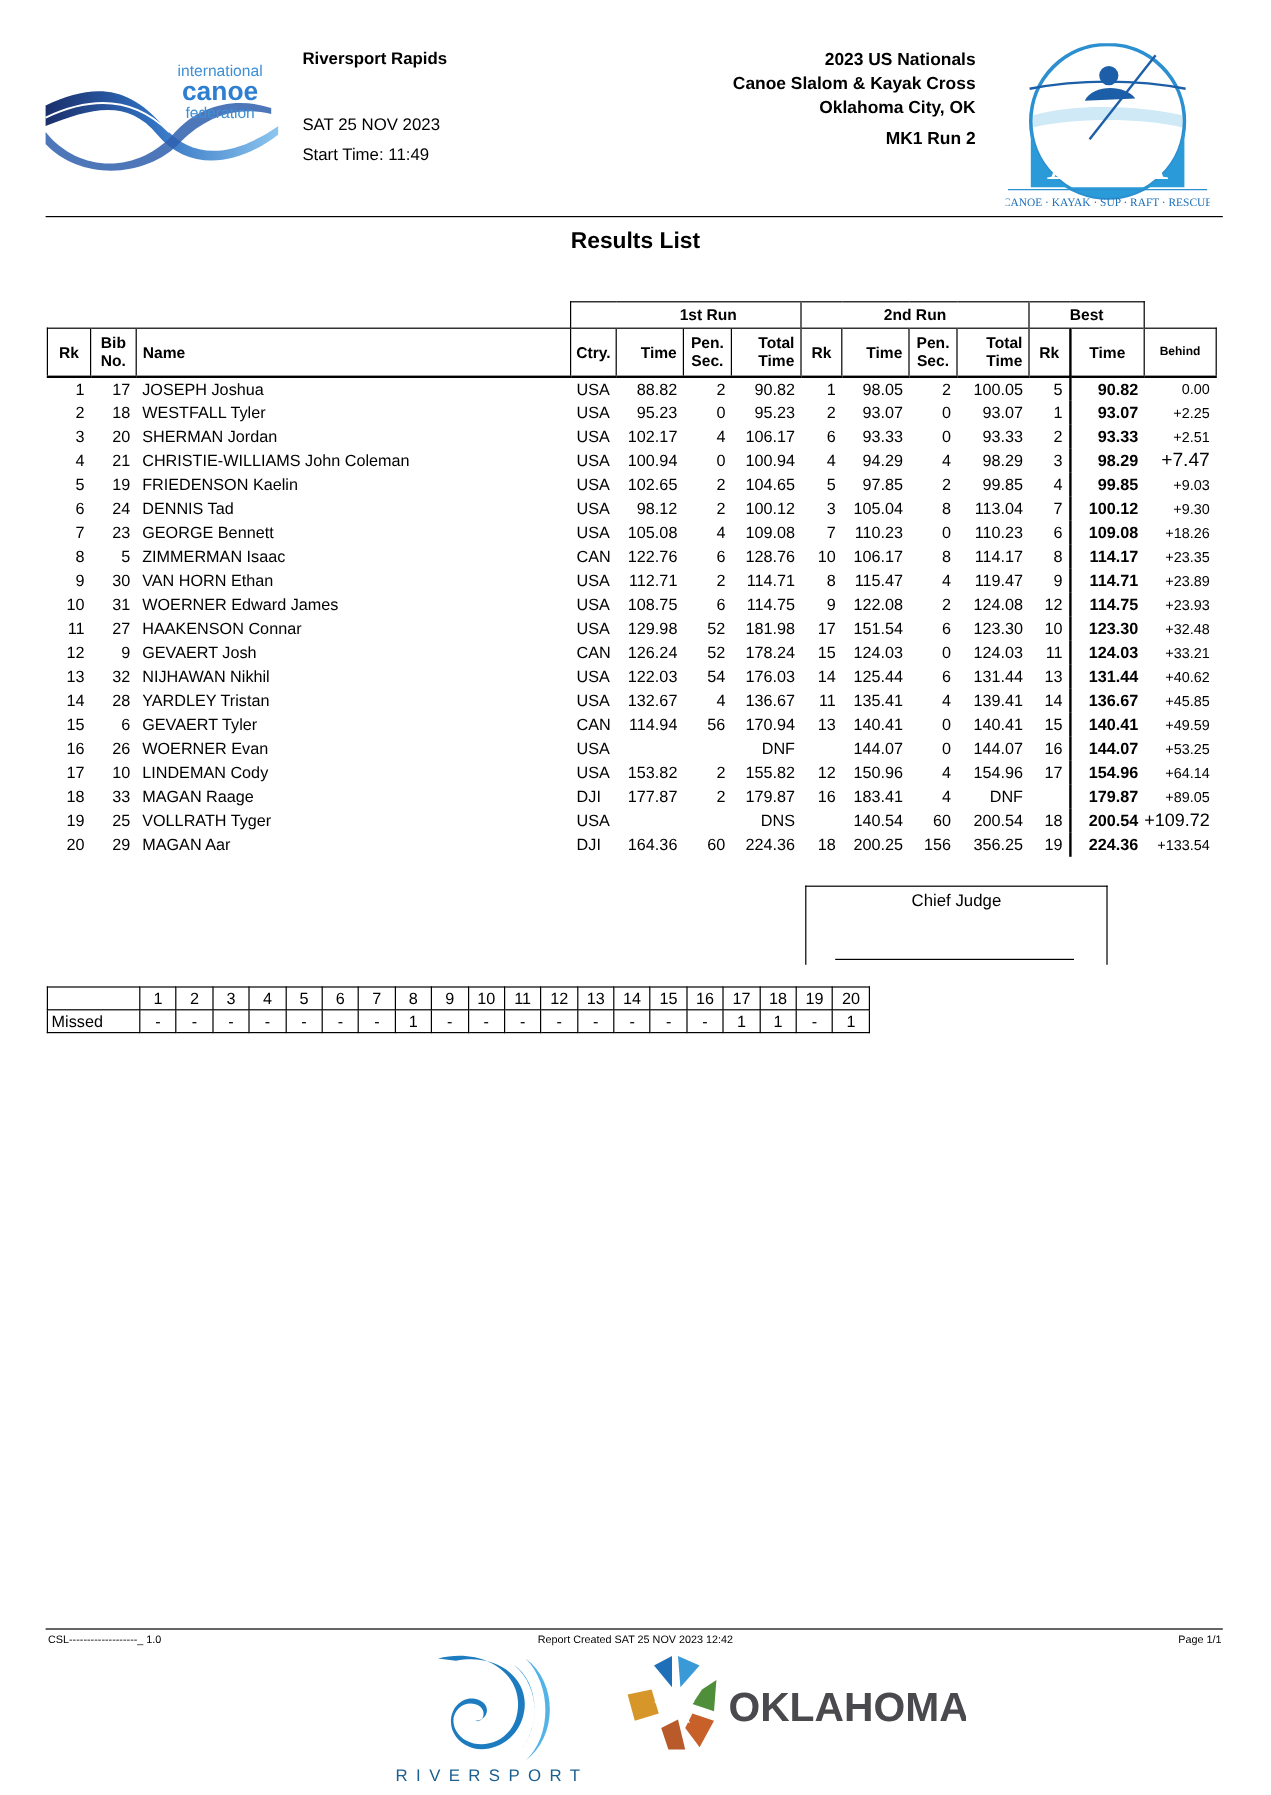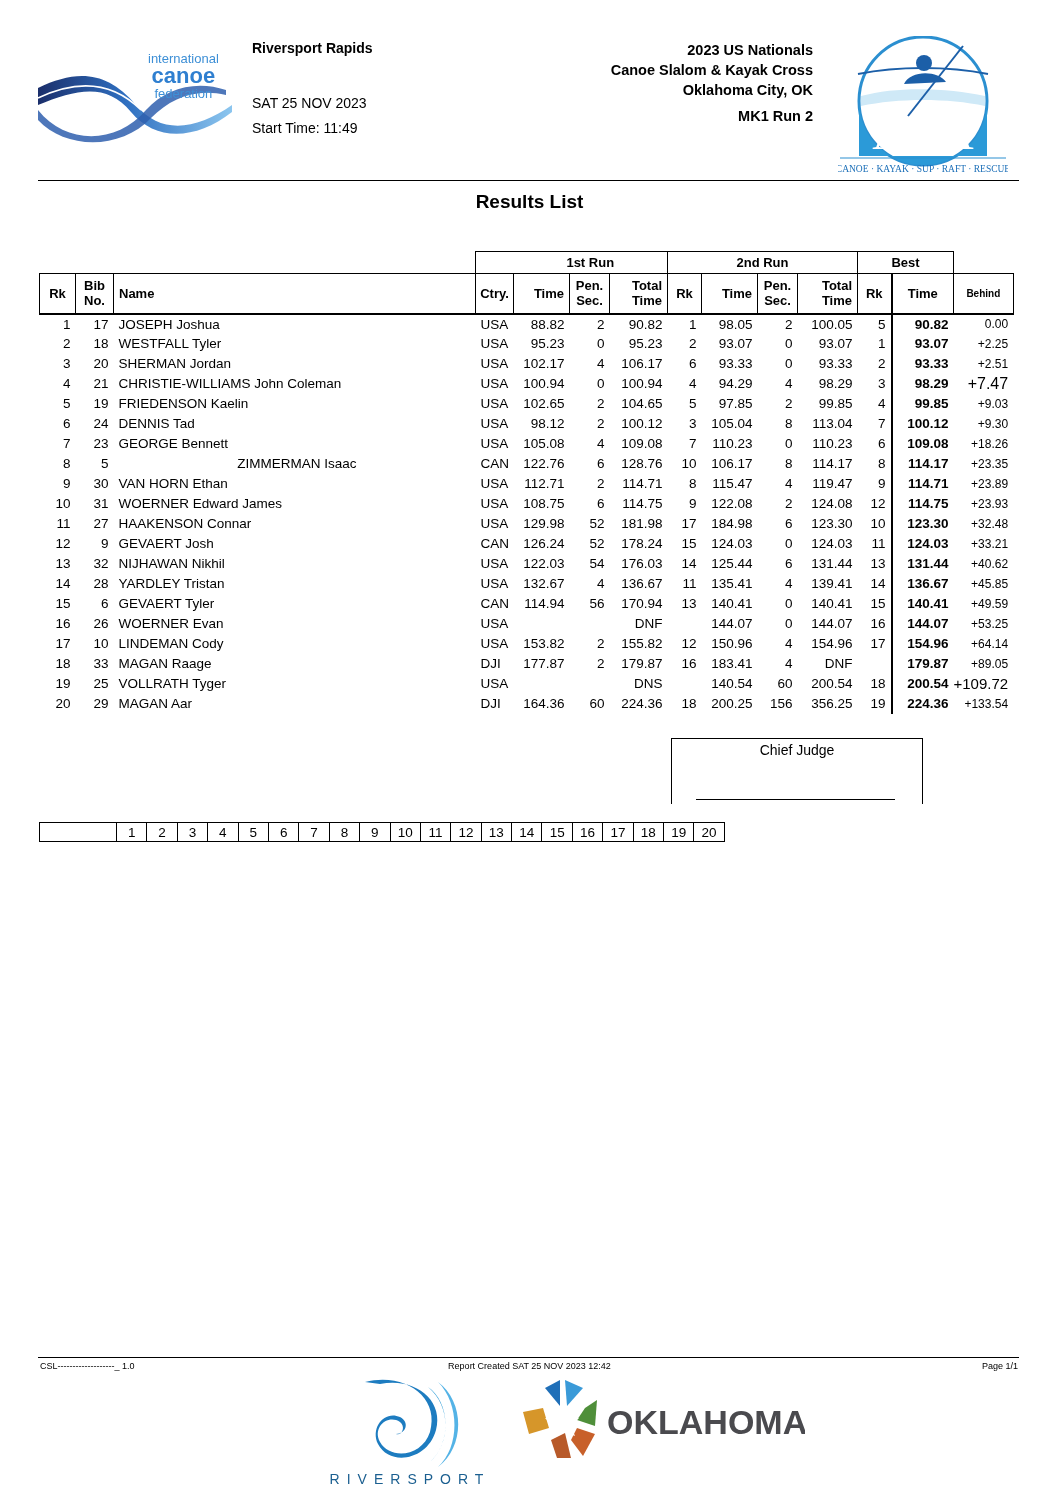--- a/index.html
+++ b/index.html
@@ -257,21 +257,21 @@
     <td class="r">110.23</td>
     <td class="r">0</td>
     <td class="r">110.23</td>
     <td class="r sep">6</td>
     <td class="r b">109.08</td>
     <td class="r" style="font-size:12px;">+18.26</td>
   </tr>
       <tr class="data-row">
     <td class="r">8</td>
     <td class="r">5</td>
-    <td class="l" style="padding-left:4px;text-align:center;">ZIMMERMAN Isaac</td>
+    <td class="l" style="padding-left:4px;">ZIMMERMAN Isaac</td>
     <td class="l" style="padding-left:2px;">CAN</td>
     <td class="r">122.76</td>
     <td class="r">6</td>
     <td class="r">128.76</td>
     <td class="r">10</td>
     <td class="r">106.17</td>
     <td class="r">8</td>
     <td class="r">114.17</td>
     <td class="r sep">8</td>
     <td class="r b">114.17</td>
@@ -311,21 +311,21 @@
   </tr>
       <tr class="data-row">
     <td class="r">11</td>
     <td class="r">27</td>
     <td class="l" style="padding-left:4px;">HAAKENSON Connar</td>
     <td class="l" style="padding-left:2px;">USA</td>
     <td class="r">129.98</td>
     <td class="r">52</td>
     <td class="r">181.98</td>
     <td class="r">17</td>
-    <td class="r">184.98</td>
+    <td class="r">151.54</td>
     <td class="r">6</td>
     <td class="r">123.30</td>
     <td class="r sep">10</td>
     <td class="r b">123.30</td>
     <td class="r" style="font-size:12px;">+32.48</td>
   </tr>
       <tr class="data-row">
     <td class="r">12</td>
     <td class="r">9</td>
     <td class="l" style="padding-left:4px;">GEVAERT Josh</td>
@@ -495,20 +495,43 @@
         <td>12</td>
         <td>13</td>
         <td>14</td>
         <td>15</td>
         <td>16</td>
         <td>17</td>
         <td>18</td>
         <td>19</td>
         <td>20</td>
       </tr>
+    <tr id="gate-miss-row">
+        <td class="gl">Missed</td>
+        <td>-</td>
+        <td>-</td>
+        <td>-</td>
+        <td>-</td>
+        <td>-</td>
+        <td>-</td>
+        <td>-</td>
+        <td>1</td>
+        <td>-</td>
+        <td>-</td>
+        <td>-</td>
+        <td>-</td>
+        <td>-</td>
+        <td>-</td>
+        <td>-</td>
+        <td>-</td>
+        <td>1</td>
+        <td>1</td>
+        <td>-</td>
+        <td>1</td>
+      </tr>
   </tbody>
 </table>
 
 <div class="abs hr-bottom"></div>
 <div class="abs foot foot-left">CSL-------------------_ 1.0</div>
 <div class="abs foot foot-mid">Report Created SAT 25 NOV 2023 12:42</div>
 <div class="abs foot foot-right">Page 1/1</div>
 
 <div class="abs riverspport-logo">
   <svg width="200" height="120" viewBox="0 0 200 120">

